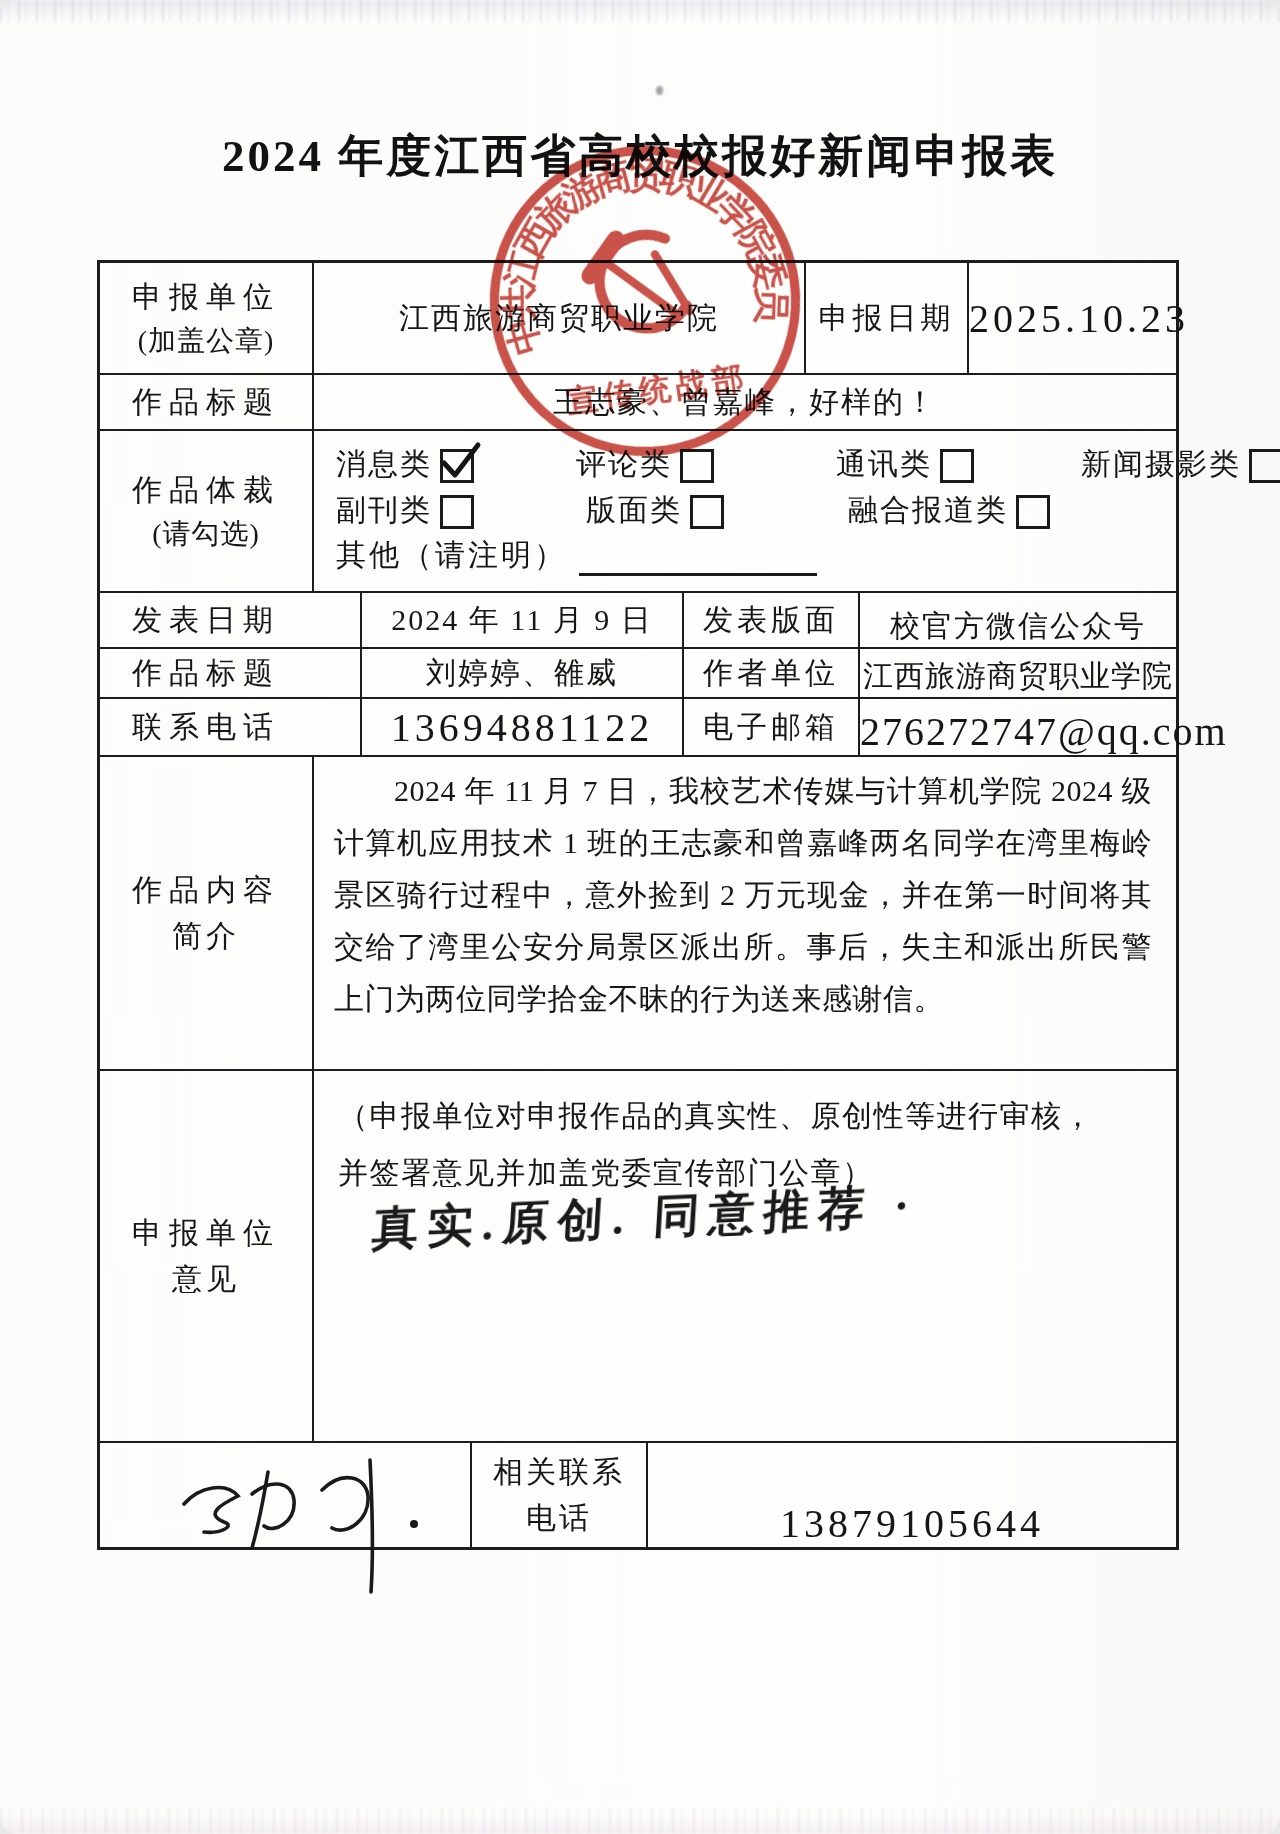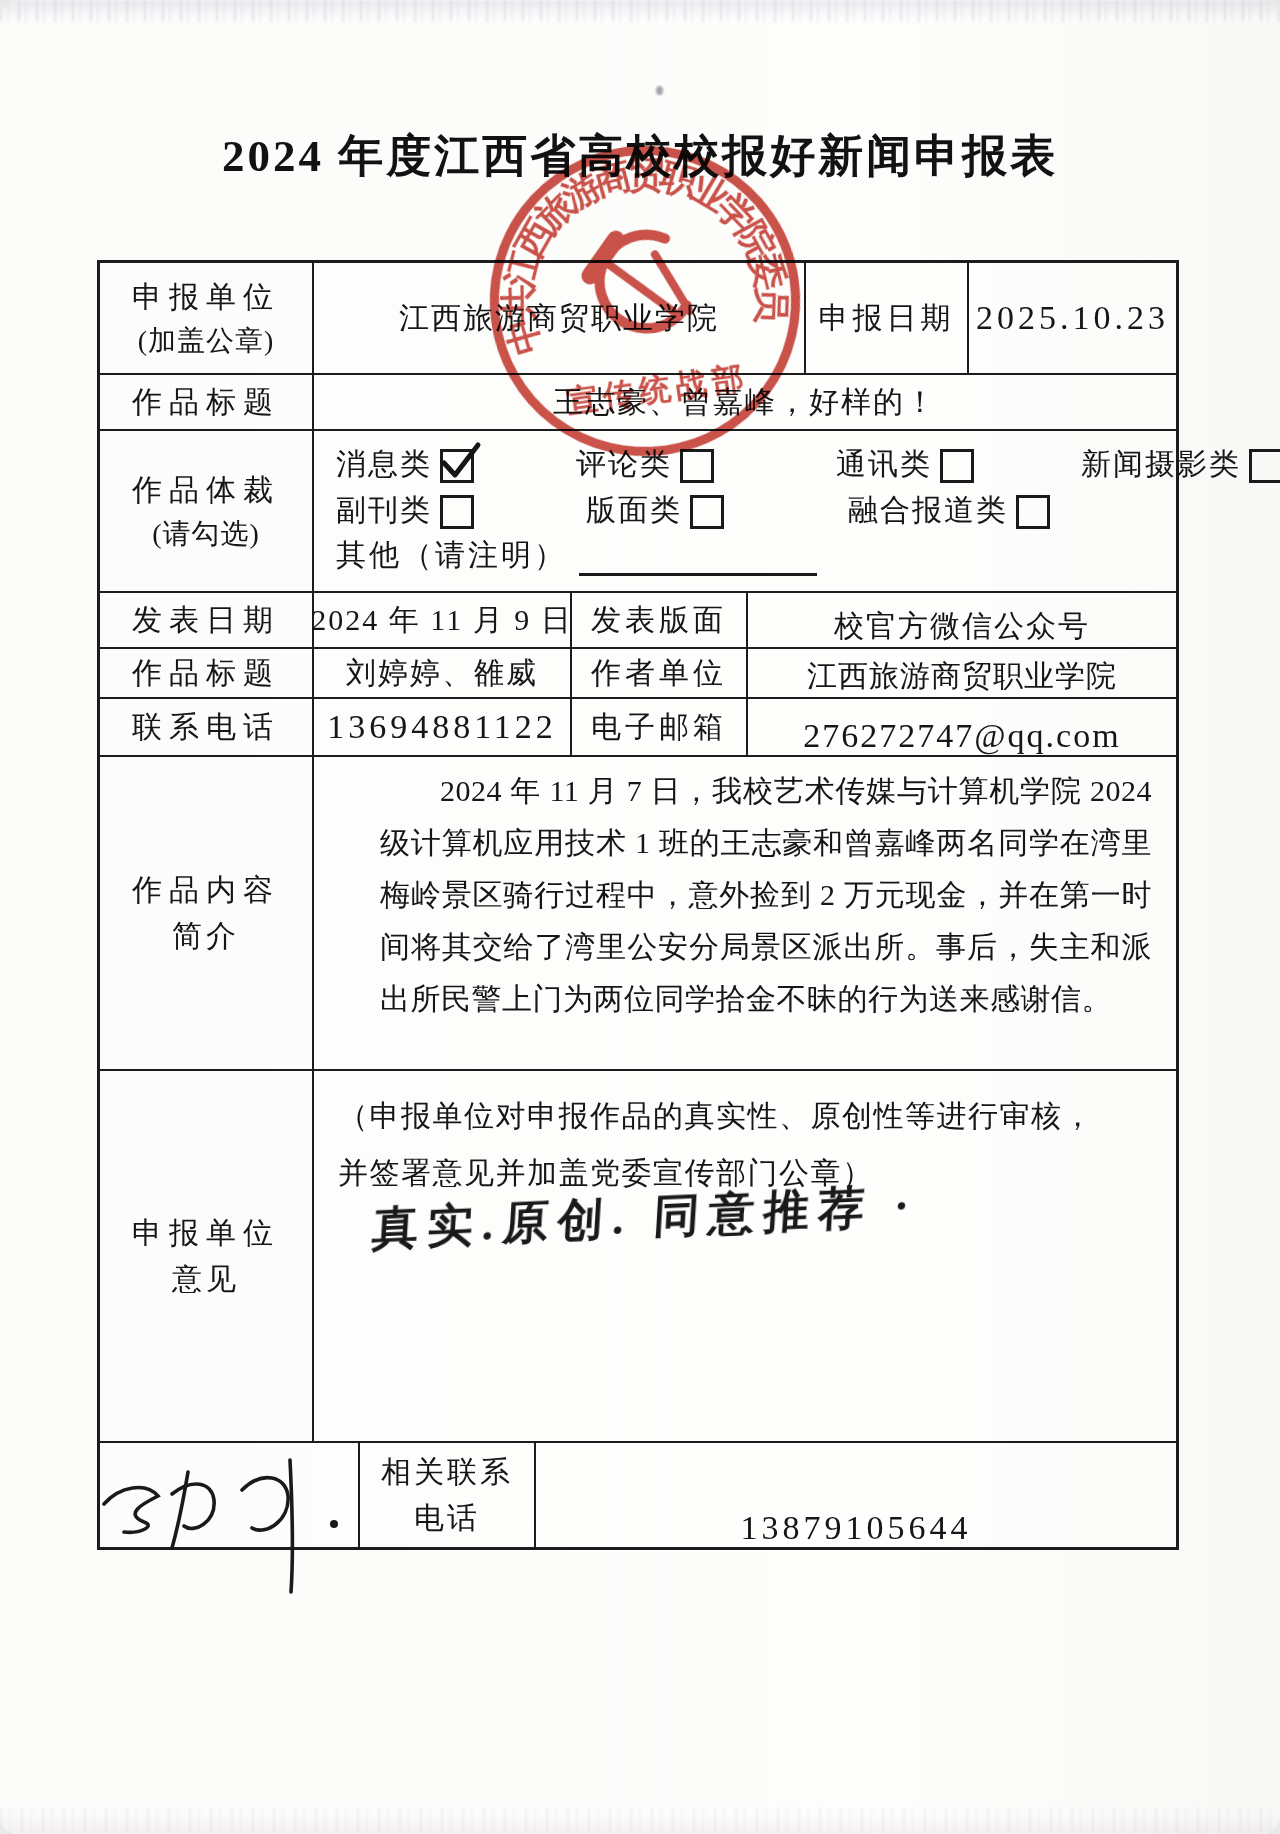--- a/index.html
+++ b/index.html
@@ -37,45 +37,45 @@
     border:3px solid #1c1c1c;box-sizing:border-box;background:rgba(255,255,255,.35);}
   .row{display:flex;border-top:2px solid #1c1c1c;box-sizing:border-box;}
   .row:first-child{border-top:none;}
   .cell{border-left:2px solid #1c1c1c;box-sizing:border-box;
     display:flex;align-items:center;justify-content:center;overflow:visible;}
   .cell:first-child{border-left:none;}
   .colA{width:212px;flex:none;flex-direction:column;align-items:center;}
   .colB1{width:492px;flex:none;}
   .colC1{width:163px;flex:none;flex-direction:column;}
   .colD1{flex:1;}
-  .colB2{width:258px;flex:none;}
+  .colB2{width:322px;flex:none;margin-left:48px;}
   .colC2{width:176px;flex:none;flex-direction:column;align-items:center;}
   .colD2{flex:1;align-items:flex-end;}
   .colWide{flex:1;}
   .r1{height:110px}.r2{height:56px}.r3{height:162px}.r4{height:56px}
   .r5{height:50px}.r6{height:58px}.r7{height:314px}.r8{height:372px}.r9{height:106px}
 
   .lbl-main{font-size:30px;letter-spacing:7px;line-height:46px;text-align:center;white-space:nowrap;}
   .lbl-sub{font-size:28px;letter-spacing:1px;line-height:42px;text-align:center;white-space:nowrap;}
   .val{font-size:30px;letter-spacing:2px;white-space:nowrap;}
-  .num{font-size:34px;letter-spacing:4px;}
+  .num{font-size:40px;letter-spacing:4px;}
 
   
   .genre-cell{flex-direction:column;align-items:stretch;justify-content:space-evenly;
     padding:8px 0 10px 22px;display:flex;}
   .optline{display:flex;align-items:center;font-size:30px;letter-spacing:2px;}
   .opt{display:flex;align-items:center;white-space:nowrap;}
   .w240{width:240px}.w260{width:260px}.w245{width:245px}.w250{width:250px}.w262{width:262px}
   .cbox{width:28px;height:28px;border:3px solid #1a1a1a;margin-left:8px;position:relative;top:2px;flex:none;}
   .cbox svg{position:absolute;left:-7px;top:-13px;visibility:hidden;}
   .cbox[data-checked="true"] svg{visibility:visible;}
   .other-line{display:flex;align-items:flex-end;font-size:30px;letter-spacing:3px;}
   .blank-underline{width:238px;border-bottom:3px solid #1a1a1a;height:34px;margin-left:12px;}
 
-  .summary-cell{align-items:flex-start;padding-left:46px;}
+  .summary-cell{align-items:flex-start;}
   .summary-text{margin:8px 24px 0 20px;font-size:30px;line-height:52px;
     letter-spacing:.5px;text-align:justify;text-indent:2em;}
 
   .opinion-cell{display:block;position:relative;padding:16px 24px 0 24px;}
   .note-line{display:block;font-size:30px;line-height:57px;letter-spacing:1.5px;white-space:nowrap;}
   .hand{position:absolute;left:58px;top:116px;font-size:46px;font-weight:600;
     letter-spacing:9px;white-space:nowrap;color:#1a1a1a;
     transform:rotate(-2.5deg) skewX(-6deg);filter:blur(.3px);}
 
   .sig-cell{position:relative;}

